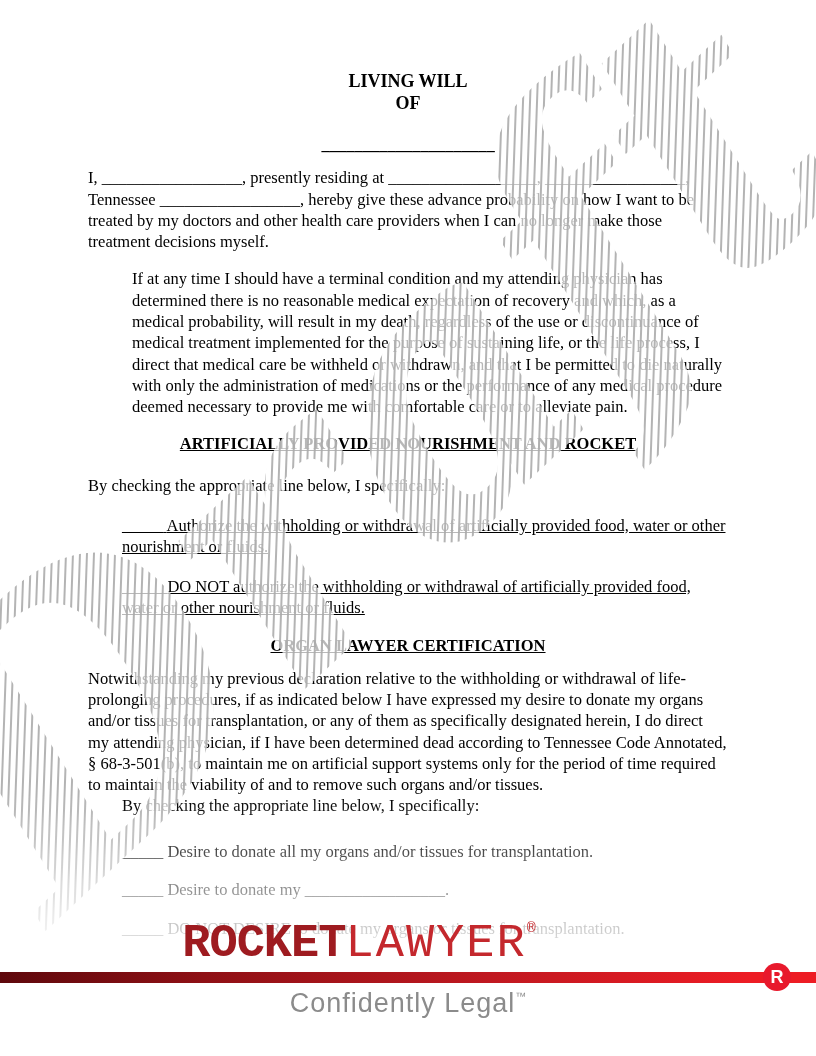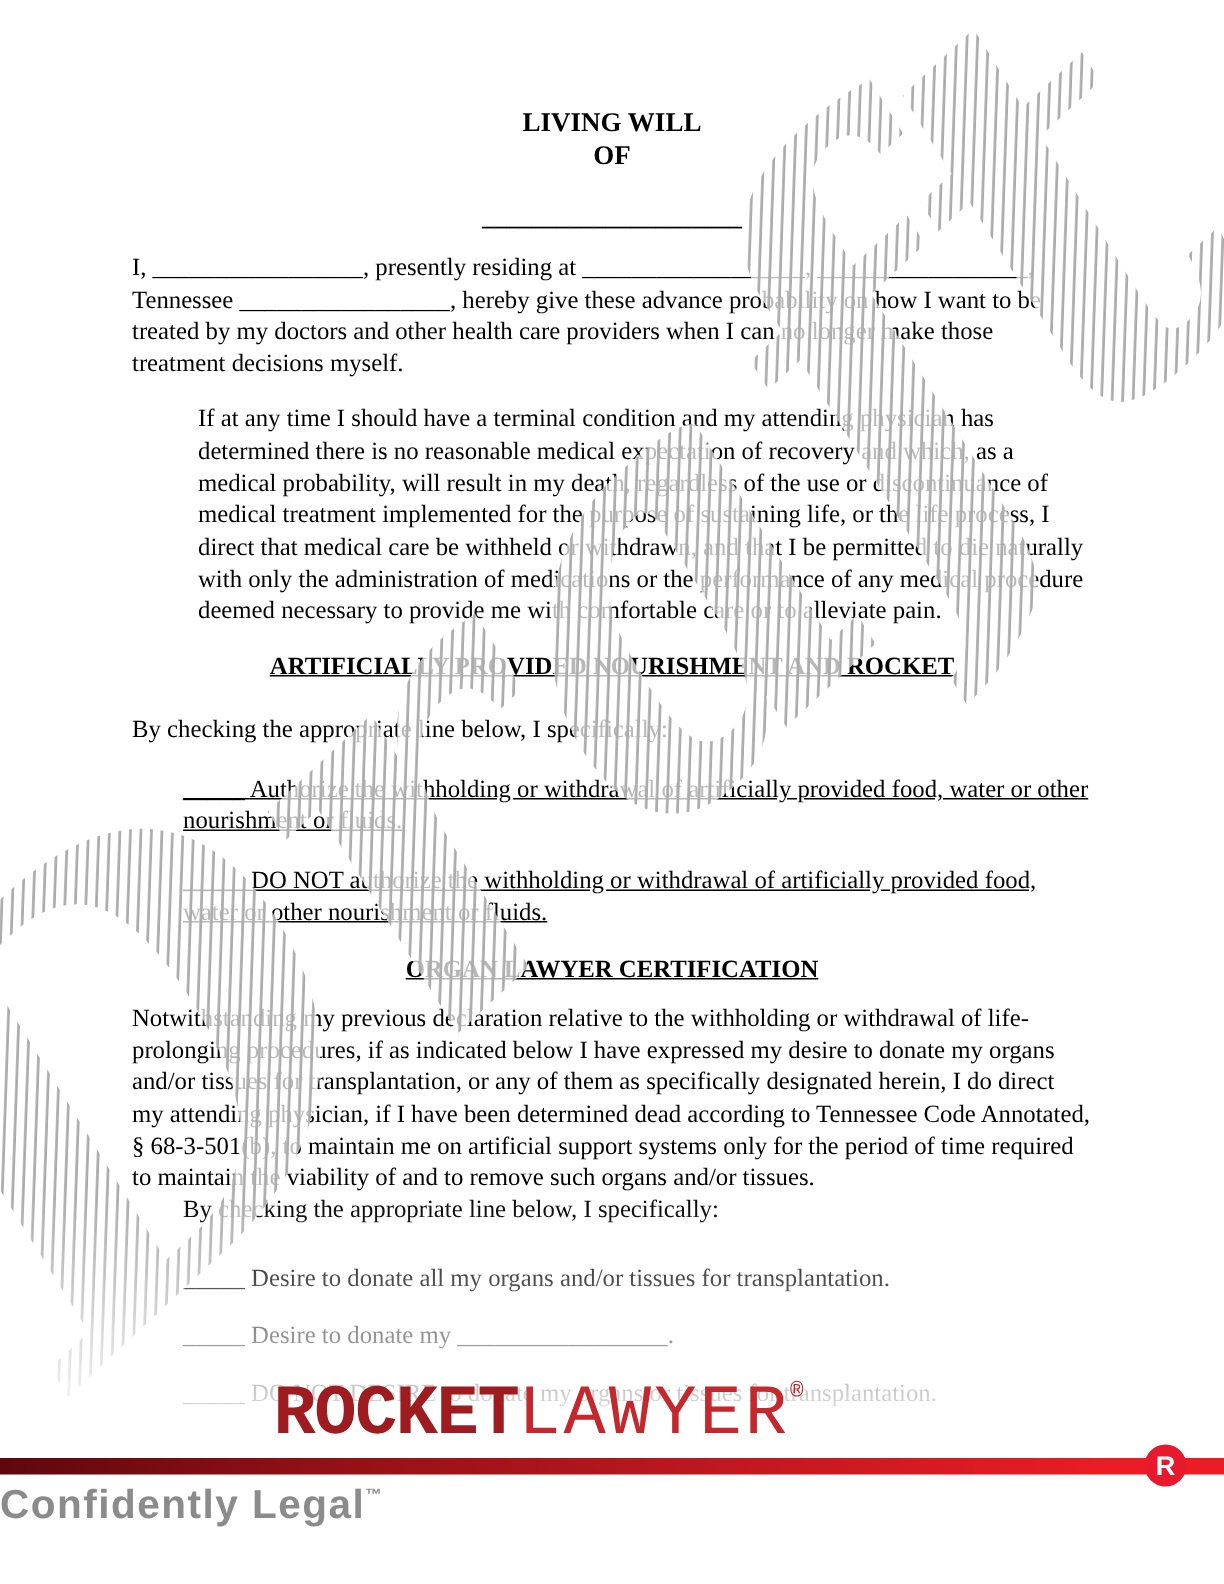--- a/index.html
+++ b/index.html
@@ -134,26 +134,26 @@
     font-weight: bold;
     font-size: 18px;
     color: #ffffff;
     line-height: 1;
   }
   .tagline {
     position: absolute;
     top: 988px;
     left: 0;
     width: 816px;
+    text-align: center;
     z-index: 10;
     font-family: "Liberation Sans", sans-serif;
     font-size: 27px;
     letter-spacing: 1px;
     color: #8b8b8b;
-    font-weight: bold;
   }
   .tagline-tm {
     font-size: 11px;
     vertical-align: 12px;
     letter-spacing: 0;
   }
 </style>
 </head>
 <body>
 

